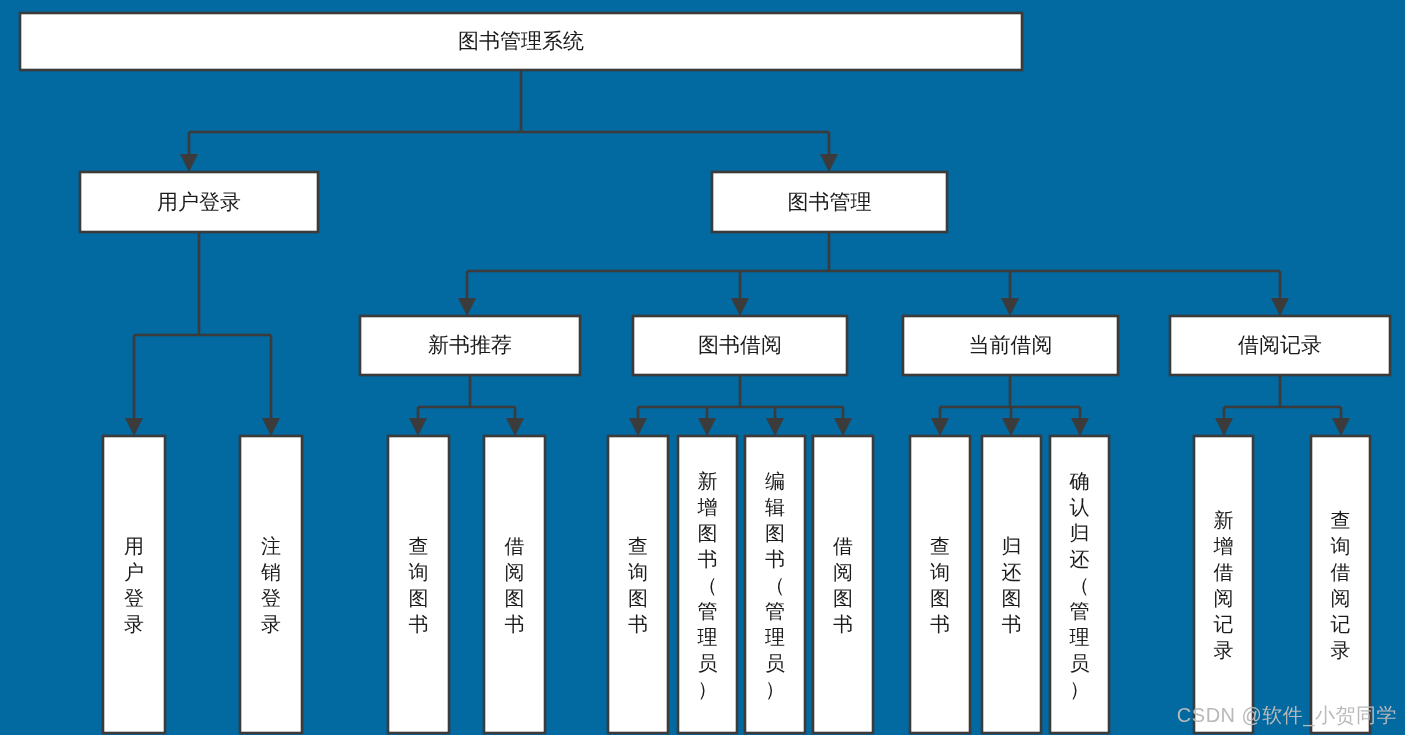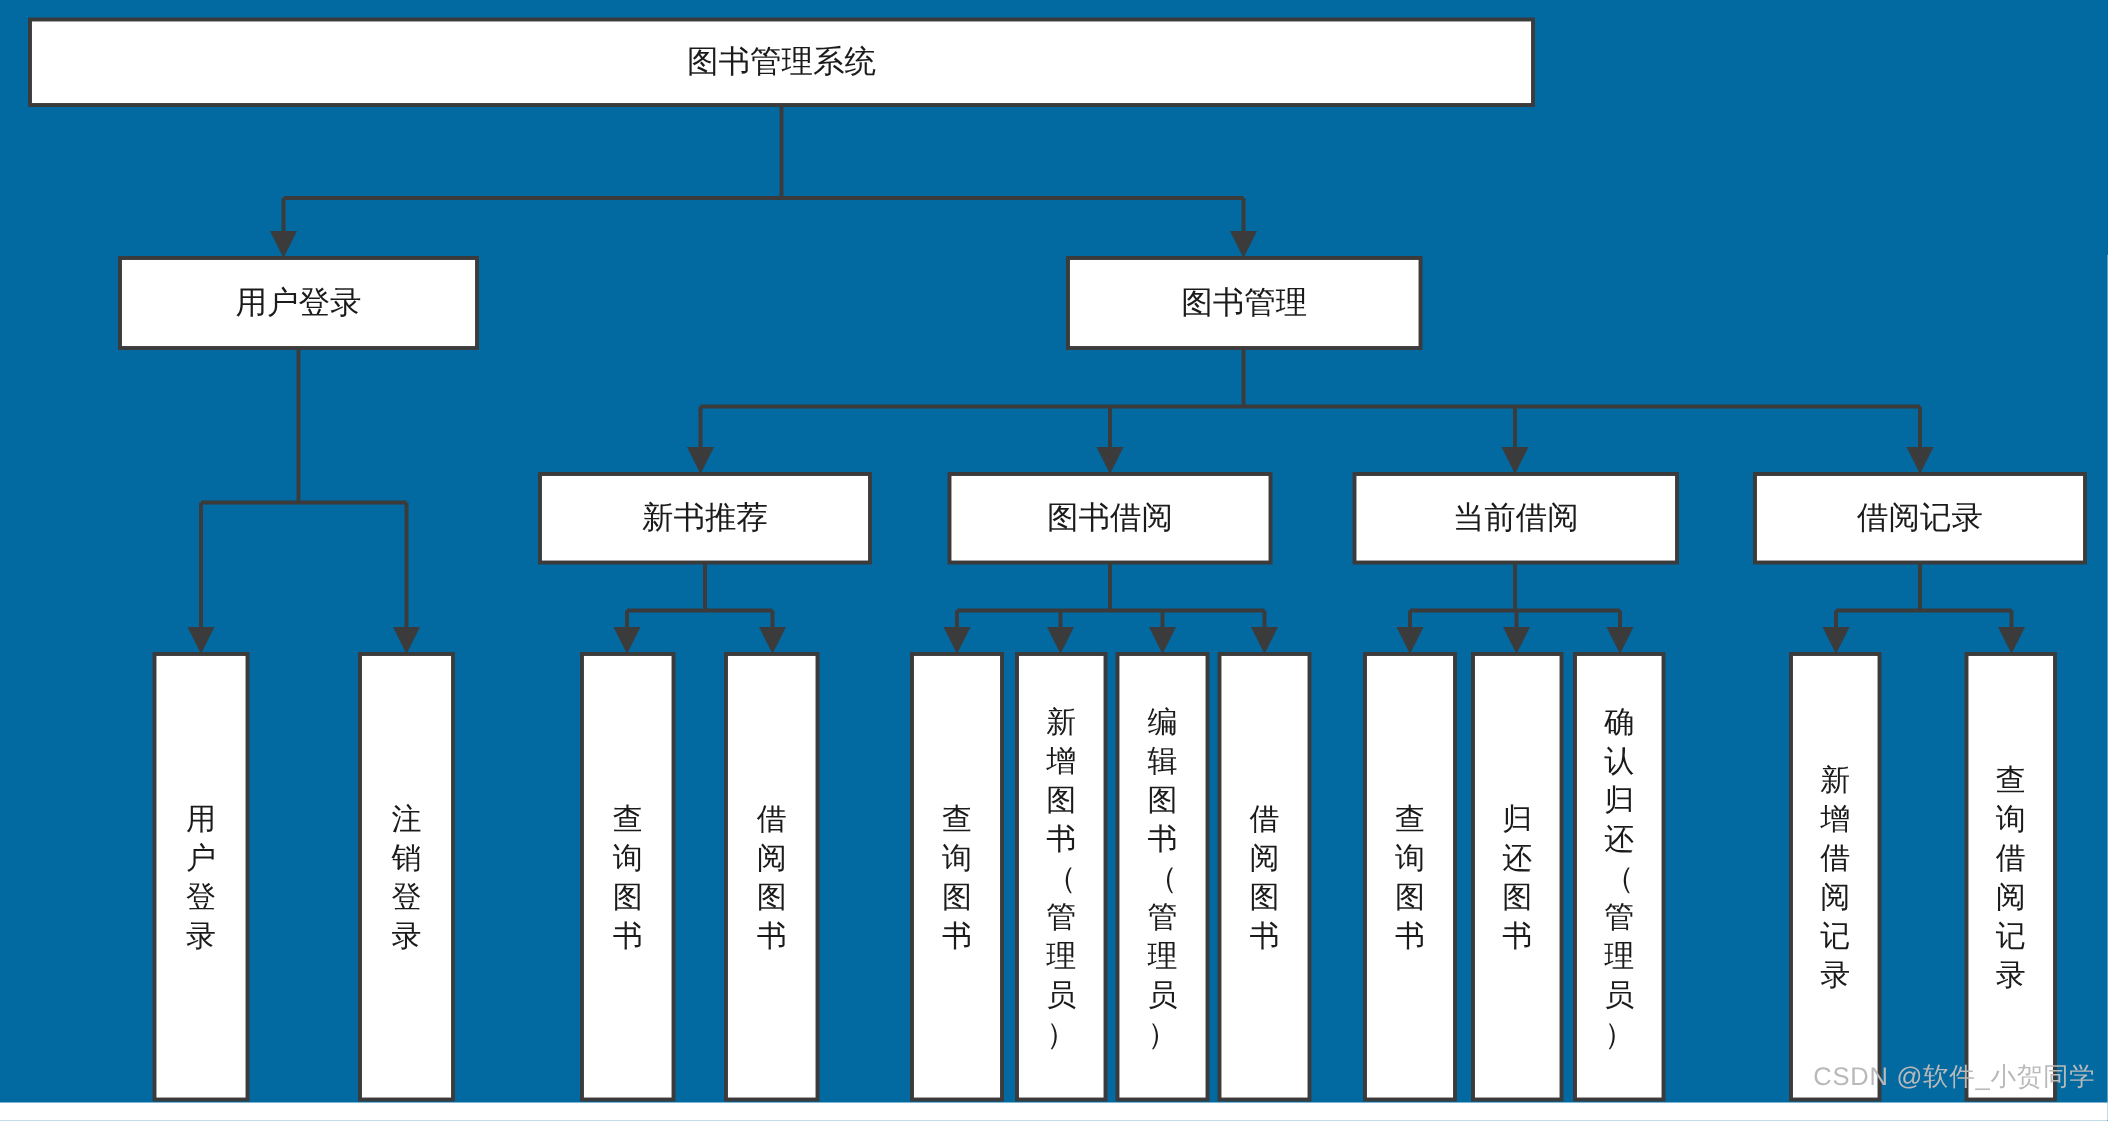--- a/index.html
+++ b/index.html
@@ -55,21 +55,21 @@
     font-family: "Liberation Sans", "DejaVu Sans", sans-serif;
     font-size: 20px;
     fill: #1b1b1b;
     text-anchor: middle;
   }
   .watermark-text {
     position: absolute;
     right: 8px;
     bottom: 6px;
     font-family: "Liberation Sans", "DejaVu Sans", sans-serif;
-    font-size: 17px;
+    font-size: 20px;
     color: #b9b9b9;
     letter-spacing: 0.5px;
     white-space: nowrap;
     pointer-events: none;
     user-select: none;
   }
 </style>
 </head>
 <body>
 

